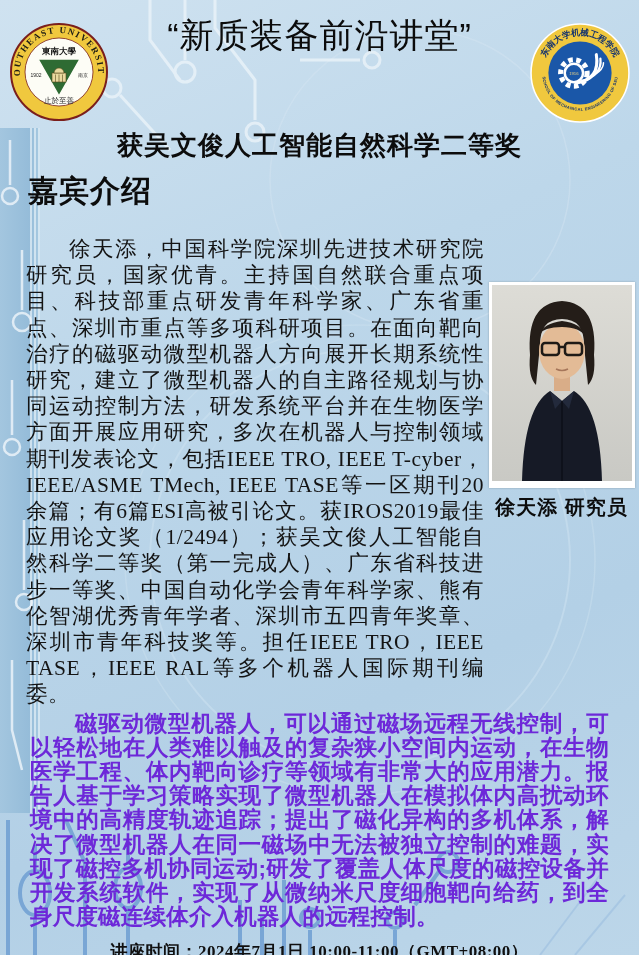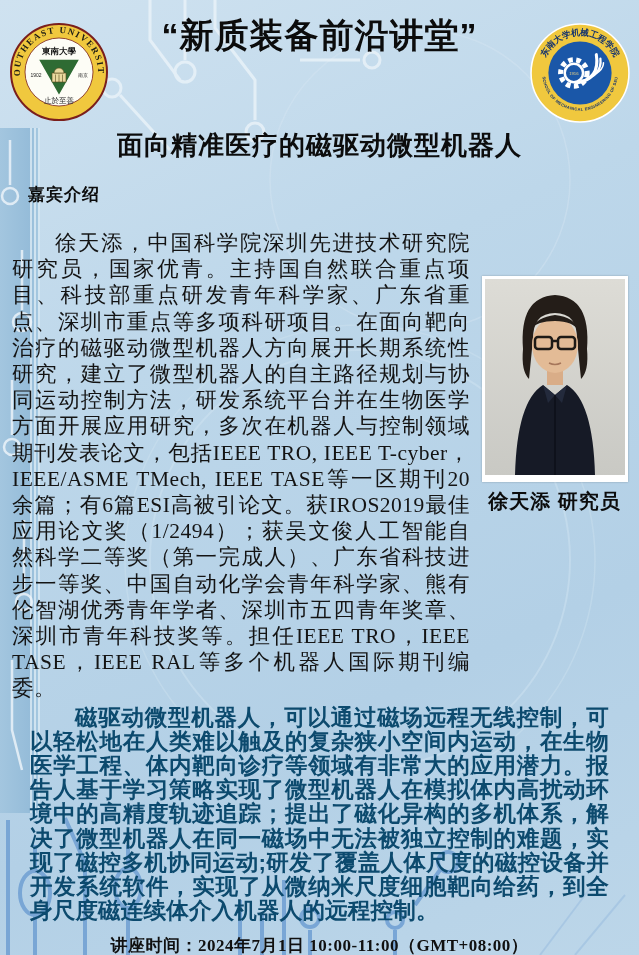--- a/index.html
+++ b/index.html
@@ -8,38 +8,38 @@
     font-family:"Liberation Sans",sans-serif;
     background:linear-gradient(155deg,#cfe2f0 0%,#bdd7ea 35%,#b3d0e6 70%,#bcd6e9 100%);
   }
   .decor{position:absolute;top:0;left:0;width:639px;height:955px;z-index:0;pointer-events:none;}
   .page{position:relative;z-index:1;width:639px;height:955px;box-sizing:border-box;padding-top:14px;}
 
   
   .header-row{display:flex;align-items:flex-start;}
   .logo-box{width:118px;display:flex;justify-content:center;flex:0 0 auto;padding-top:8px;}
   .title-block{flex:1;text-align:center;}
-  .title-line{font-size:34px;font-weight:bold;color:#0c0c0c;line-height:1.26;letter-spacing:1px;}
+  .title-line{font-size:34px;font-weight:normal;color:#0c0c0c;line-height:1.26;letter-spacing:1px;}
   .subtitle{text-align:center;font-size:26px;font-weight:bold;color:#0c0c0c;margin-top:4px;letter-spacing:1px;}
 
   
-  .section-heading{font-size:17px;font-weight:bold;color:#0c0c0c;margin:20px 0 2px 28px;letter-spacing:1px;}
-  .guest-flex{display:flex;padding-left:12px;margin-top:20px;}
+  .section-heading{font-size:30px;font-weight:bold;color:#0c0c0c;margin:8px 0 2px 28px;letter-spacing:1px;}
+  .guest-flex{display:flex;padding-left:26px;margin-top:20px;}
   .bio-col{width:458px;flex:0 0 auto;}
   .bio-text{
     margin:4px 0 0 0;font-family:"Liberation Serif",serif;
     font-size:21.5px;line-height:26.2px;color:#141414;
     text-align:justify;text-indent:2em;letter-spacing:0.5px;
   }
   .photo-col{flex:1;display:flex;flex-direction:column;align-items:center;padding-top:50px;}
   .photo-frame{background:#ffffff;padding:3px;box-shadow:0 0 2px rgba(0,0,0,.25);}
   .photo-caption{font-size:20px;font-weight:bold;color:#0c0c0c;margin-top:6px;letter-spacing:1px;}
 
   .abstract-text{
-    margin:4px 30px 0 30px;font-size:22.5px;font-weight:bold;color:#0c4a6e;
+    margin:4px 30px 0 30px;font-size:22.5px;font-weight:bold;color:#6d28d9;
     line-height:24.2px;text-align:justify;text-indent:2em;letter-spacing:0.2px;
     font-family:"Liberation Sans",sans-serif;
   }
 
   
   .footer{margin-top:10px;text-align:center;font-family:"Liberation Serif",serif;color:#101010;}
   .footer div{font-size:17px;font-weight:bold;line-height:25px;letter-spacing:0.5px;}
 </style>
 </head>
 <body>
@@ -165,21 +165,21 @@
         <g fill="none" stroke="#ffffff" stroke-linecap="round">
           <path d="M46 60 Q 70 56 66 32" stroke-width="3"></path>
           <path d="M52 58 Q 72 52 70 36" stroke-width="2.2"></path>
           <path d="M57 55 Q 73 49 73 40" stroke-width="1.5"></path>
         </g>
         <text x="44" y="52" font-size="4.2" fill="#e6cf83" text-anchor="middle">1916</text>
       </svg>
     </div>
   </div>
 
-  <div class="subtitle">面向精准医疗的磁驱动微型机器人</div>
+  <div class="subtitle">获吴文俊人工智能自然科学二等奖</div>
 
   <div class="section-heading">嘉宾介绍</div>
   <div class="guest-flex">
     <div class="bio-col">
       <p class="bio-text">徐天添，中国科学院深圳先进技术研究院研究员，国家优青。主持国自然联合重点项目、科技部重点研发青年科学家、广东省重点、深圳市重点等多项科研项目。在面向靶向治疗的磁驱动微型机器人方向展开长期系统性研究，建立了微型机器人的自主路径规划与协同运动控制方法，研发系统平台并在生物医学方面开展应用研究，多次在机器人与控制领域期刊发表论文，包括IEEE TRO, IEEE T-cyber，IEEE/ASME TMech, IEEE TASE等一区期刊20余篇；有6篇ESI高被引论文。获IROS2019最佳应用论文奖（1/2494）；获吴文俊人工智能自然科学二等奖（第一完成人）、广东省科技进步一等奖、中国自动化学会青年科学家、熊有伦智湖优秀青年学者、深圳市五四青年奖章、深圳市青年科技奖等。担任IEEE TRO，IEEE TASE，IEEE RAL等多个机器人国际期刊编委。</p>
     </div>
     <div class="photo-col">
       <div class="photo-frame">
         <svg width="140" height="196" viewBox="0 0 140 196">
           <defs>

